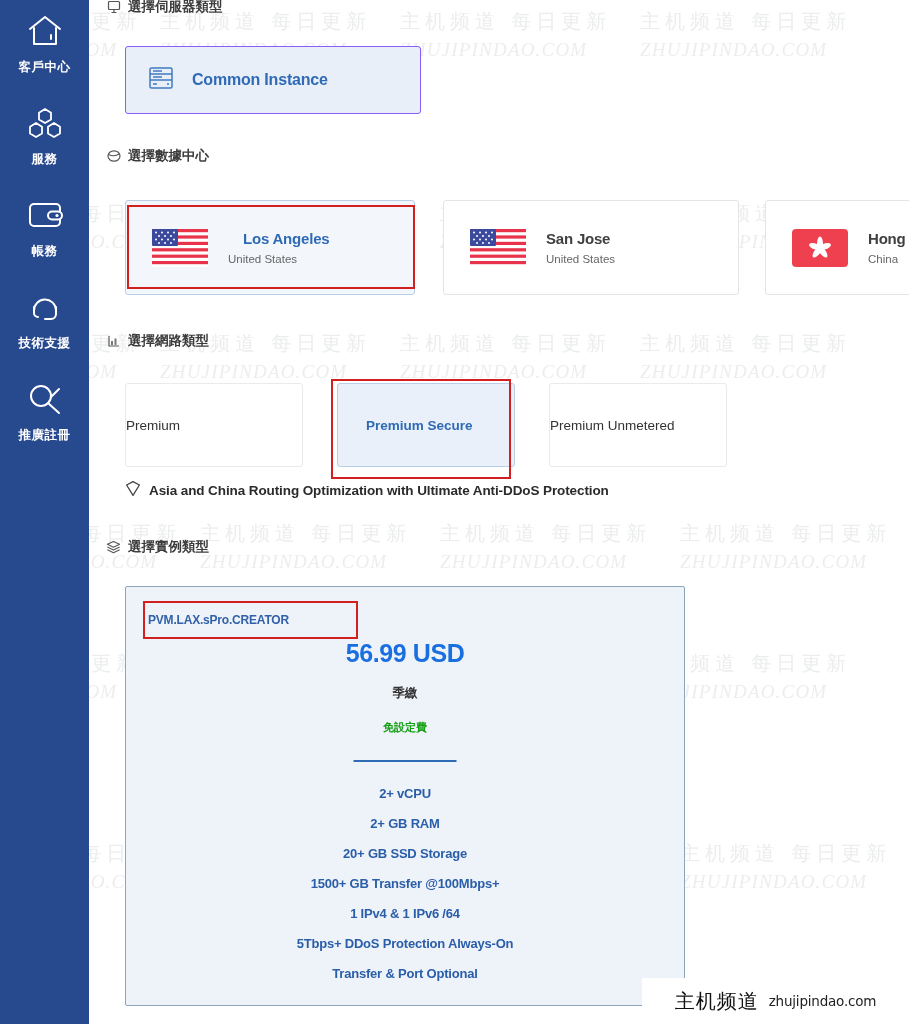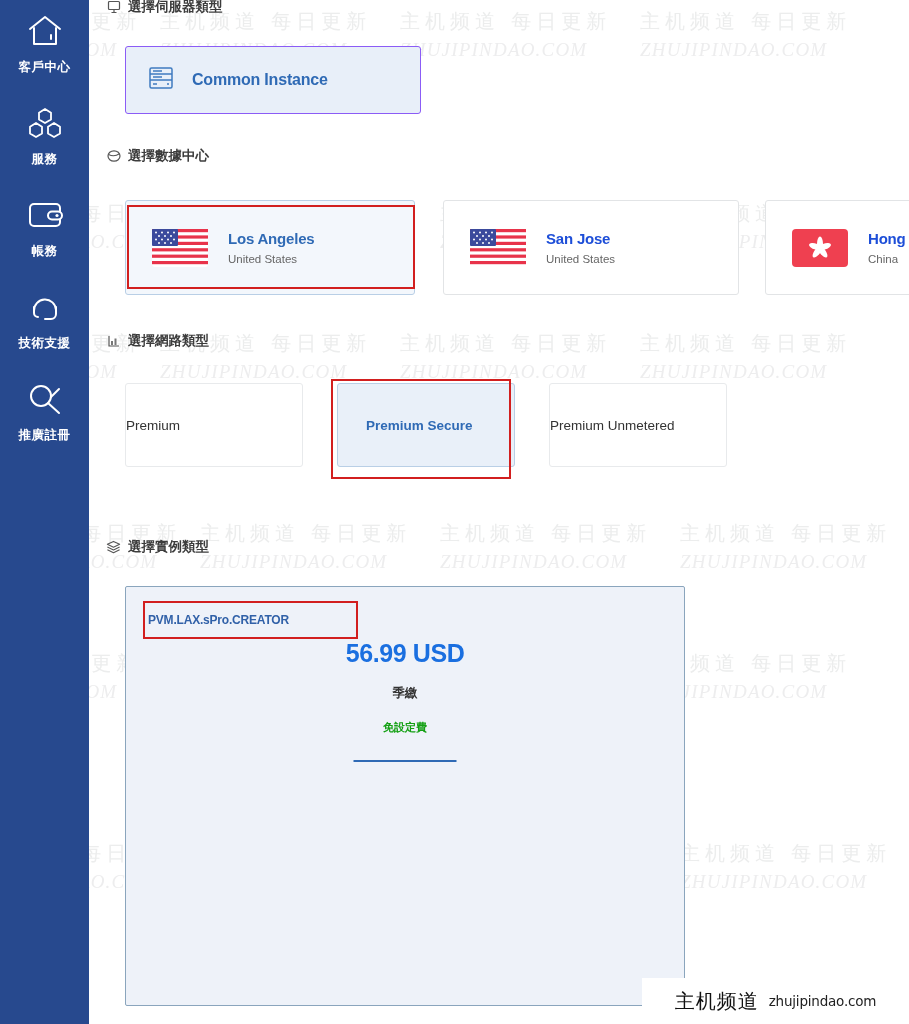--- a/index.html
+++ b/index.html
@@ -65,22 +65,22 @@
   
   #dc-head { position:absolute; left:17px; top:147px; }
   .dc-card {
     position:absolute; top:200px; height:95px;
     background:#ffffff; border:1px solid #e2e4e6; border-radius:3px;
     display:flex; align-items:center; padding-left:26px; gap:20px;
   }
   #dc-0 { left:36px; width:290px; background:#f3f7fc; border-color:#b9cfe6; }
   #dc-1 { left:354px; width:296px; }
   #dc-2 { left:676px; width:296px; }
-  .dc-txt .name { font-size:15px; font-weight:bold; color:#1d4ed8; letter-spacing:-.2px; }
-  #dc-0 .dc-txt .name { color:#2f6ab5; }
+  .dc-txt .name { font-size:15px; font-weight:bold; color:#404040; letter-spacing:-.2px; }
+  #dc-0 .dc-txt .name { color:#2f6ab5;margin-left:15px; }
   .dc-txt .sub { font-size:11.5px; color:#666; margin-top:6px; }
   .flag { width:56px; height:38px; flex:0 0 56px; }
 
   
   #net-head { position:absolute; left:17px; top:332px; }
   .net-card {
     position:absolute; top:383px; height:84px;
     background:#ffffff; border:1px solid #e8eaec; border-radius:3px;
     display:flex; align-items:center; justify-content:flex-start;
   }
@@ -452,38 +452,55 @@
   <div class="net-card" id="net-0">
     <span class="lbl">Premium</span>
   </div>
   <div class="net-card" id="net-1">
     <span class="lbl">Premium Secure</span>
   </div>
   <div class="net-card" id="net-2">
     <span class="lbl">Premium Unmetered</span>
   </div>
 
+  <div id="net-note">
+    <span>
+      <svg width="16" height="17" viewBox="0 0 16 17" fill="none" stroke="#444" stroke-width="1.3" stroke-linejoin="round">
+        <path d="M8 1.6 L14.4 5 L8 15.4 L1.6 5 Z"></path>
+      </svg>
+    </span>
+    <span>Asia and China Routing Optimization with Ultimate Anti-DDoS Protection</span>
+  </div>
 
   <div class="sec-head" id="inst-head">
     <span class="hico">
       <svg width="15" height="14" viewBox="0 0 15 14" fill="none" stroke="#555" stroke-width="1.1" stroke-linejoin="round">
         <path d="M7.5 1.4 L13.6 4.3 L7.5 7.2 L1.4 4.3 Z"></path>
         <path d="M1.4 7 L7.5 9.9 L13.6 7"></path>
         <path d="M1.4 9.8 L7.5 12.7 L13.6 9.8"></path>
       </svg>
     </span>
     <span>選擇實例類型</span>
   </div>
 
   <div id="inst-card">
     <div id="inst-name">PVM.LAX.sPro.CREATOR</div>
     <div id="inst-price">56.99 USD</div>
     <div id="inst-cycle">季繳</div>
     <div id="inst-setup">免設定費</div>
     <div id="inst-rule"></div>
+    <div id="specs">
+      <div class="spec">2+ vCPU</div>
+      <div class="spec">2+ GB RAM</div>
+      <div class="spec">20+ GB SSD Storage</div>
+      <div class="spec">1500+ GB Transfer @100Mbps+</div>
+      <div class="spec">1 IPv4 &amp; 1 IPv6 /64</div>
+      <div class="spec">5Tbps+ DDoS Protection Always-On</div>
+      <div class="spec">Transfer &amp; Port Optional</div>
+    </div>
   </div>
 
 </main>
 
 <div class="anno" id="anno-dc"></div>
 <div class="anno" id="anno-net"></div>
 <div class="anno" id="anno-inst"></div>
 
 <div id="badge">
   <span class="bcn">主机频道</span>

